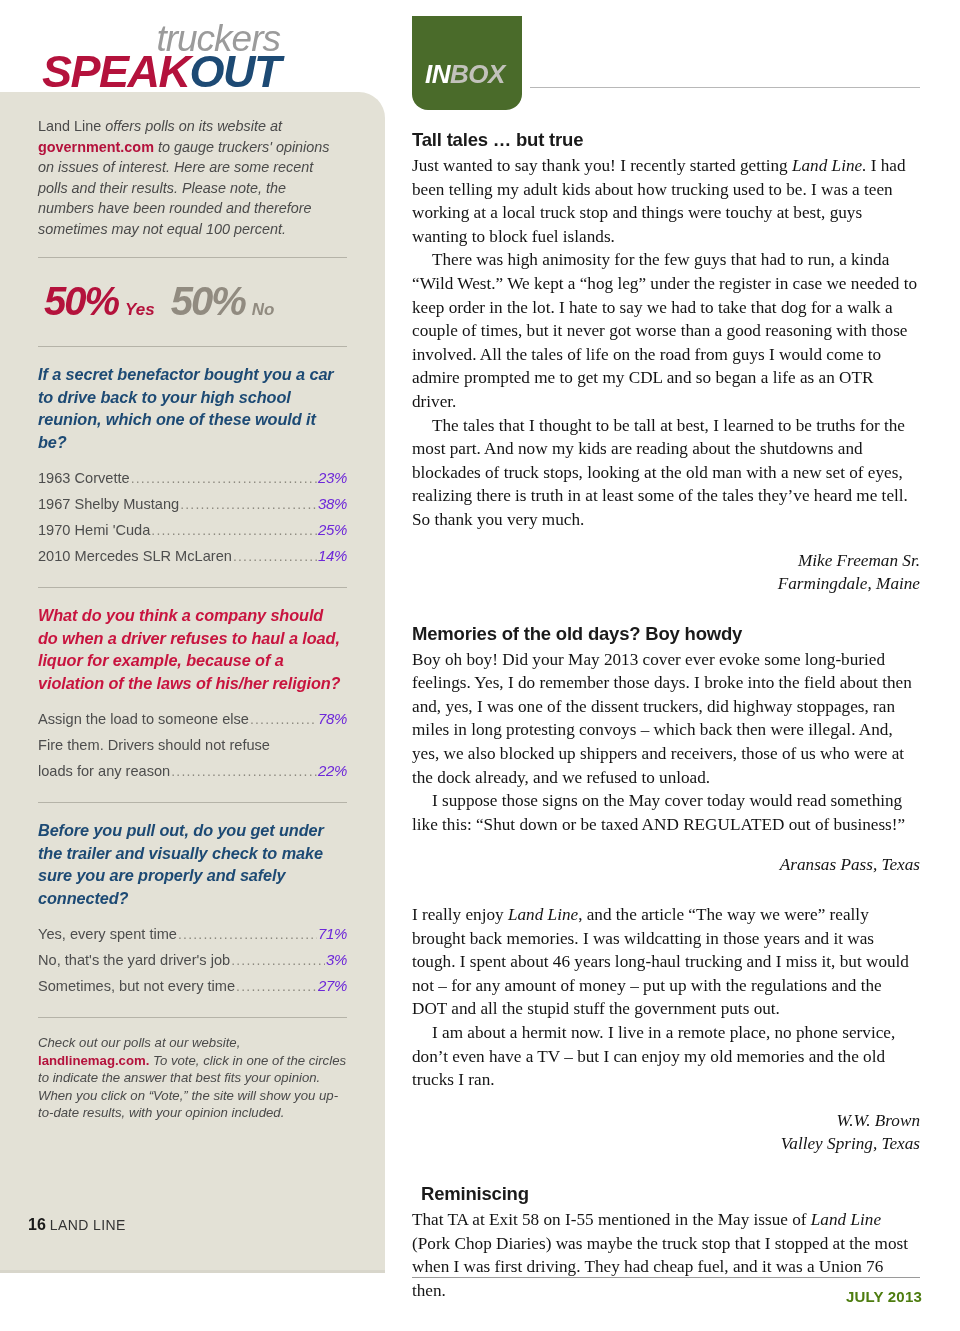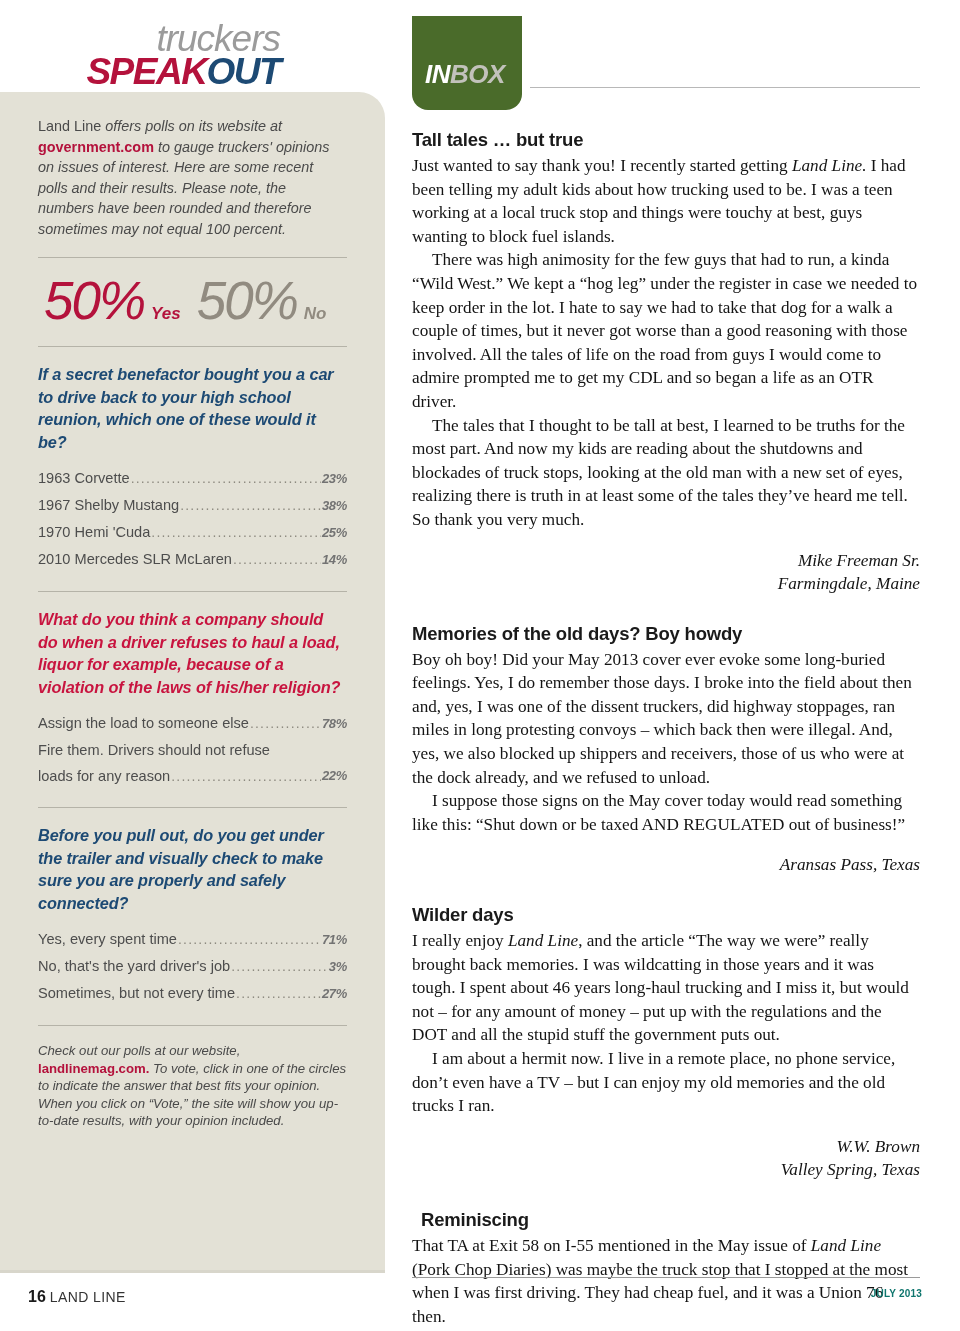--- a/index.html
+++ b/index.html
@@ -42,21 +42,21 @@
     color: #9b9b9b;
     letter-spacing: -1px;
     line-height: 34px;
     display: block;
     margin-bottom: -6px;
   }
   #masthead-main {
     display: block;
     font-style: italic;
     font-weight: bold;
-    font-size: 37px;
+    font-size: 45px;
     line-height: 44px;
     letter-spacing: -1.5px;
   }
   .mh-speak { color: #b4123c; }
   .mh-out { color: #1d4a74; }
 
   #poll-panel {
     position: absolute;
     left: 0;
     top: 92px;
@@ -104,22 +104,22 @@
   
   #big-result-row {
     display: flex;
     align-items: baseline;
     margin-top: 14px;
     margin-bottom: 4px;
     padding-left: 6px;
   }
   .big-pct {
     font-style: italic;
-    font-weight: normal;
-    font-size: 53px;
+    font-weight: bold;
+    font-size: 40px;
     line-height: 54px;
     letter-spacing: -2px;
   }
   .big-pct.red { color: #b4123c; }
   .big-pct.gray { color: #918b80; }
   .big-label {
     font-style: italic;
     font-weight: bold;
     font-size: 17px;
     margin-left: 7px;
@@ -144,23 +144,23 @@
     overflow: hidden;
     white-space: nowrap;
     color: #8d8a80;
     letter-spacing: 1.2px;
     font-size: 14px;
     margin: 0 1px;
   }
   .answer-pct {
     flex: 0 0 auto;
     font-style: italic;
-    font-weight: bold;
-    font-size: 13px;
-    color: #737373;
+    font-weight: normal;
+    font-size: 15px;
+    color: #6d28d9;
     letter-spacing: -0.3px;
   }
   .answer-row.two-line {
     display: block;
     white-space: normal;
   }
   .answer-row.two-line .wrap-inner {
     display: flex;
     align-items: flex-end;
   }
@@ -271,41 +271,41 @@
     position: absolute;
     left: 412px;
     top: 1277px;
     width: 508px;
     height: 1px;
     background: #9a9a9a;
   }
   #footer-left {
     position: absolute;
     left: 28px;
-    top: 1288px;
+    top: 1216px;
     font-weight: bold;
     font-size: 15px;
     color: #1a1a1a;
     letter-spacing: 0px;
   }
   #footer-left .pagenum { font-size: 16px; }
   #footer-left .mag-name {
     font-weight: normal;
     font-size: 14px;
     letter-spacing: 0.4px;
     margin-left: 4px;
     color: #333;
   }
   #footer-right {
     position: absolute;
     right: 38px;
     top: 1288px;
     font-weight: bold;
-    font-size: 10px;
-    color: #0f766e;
+    font-size: 15px;
+    color: #4d7c0f;
     letter-spacing: 0.2px;
   }
 </style>
 </head>
 <body>
 
 <div id="sidebar-column">
 
   <div id="masthead">
     <span id="masthead-truckers">truckers</span>
@@ -435,21 +435,20 @@
         <p>Boy oh boy! Did your May 2013 cover ever evoke some long-buried feelings. Yes, I do remember those days. I broke into the field about then and, yes, I was one of the dissent truckers, did highway stoppages, ran miles in long protesting convoys – which back then were illegal. And, yes, we also blocked up shippers and receivers, those of us who were at the dock already, and we refused to unload.</p>
         <p class="indent">I suppose those signs on the May cover today would read something like this: “Shut down or be taxed AND REGULATED out of business!”</p>
       </div>
       <div class="sig-gap"></div>
       <p class="signature">Aransas Pass, Texas</p>
     </div>
 
     <div class="letter-gap"></div>
 
     <div class="letter">
-      <h2 class="letter-heading">Wilder days</h2>
       <div class="letter-body">
         <p>I really enjoy <em>Land Line</em>, and the article “The way we were” really brought back memories. I was wildcatting in those years and it was tough. I spent about 46 years long-haul trucking and I miss it, but would not – for any amount of money – put up with the regulations and the DOT and all the stupid stuff the government puts out.</p>
         <p class="indent">I am about a hermit now. I live in a remote place, no phone service, don’t even have a TV – but I can enjoy my old memories and the old trucks I ran.</p>
       </div>
       <div class="sig-gap"></div>
       <p class="signature">W.W. Brown</p>
       <p class="signature">Valley Spring, Texas</p>
     </div>
 
     <div class="letter-gap"></div>

